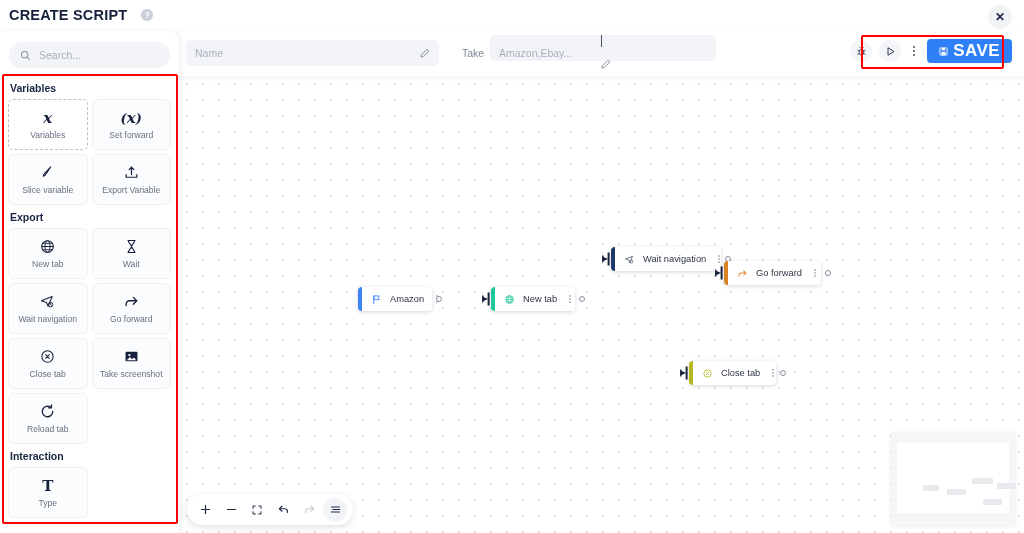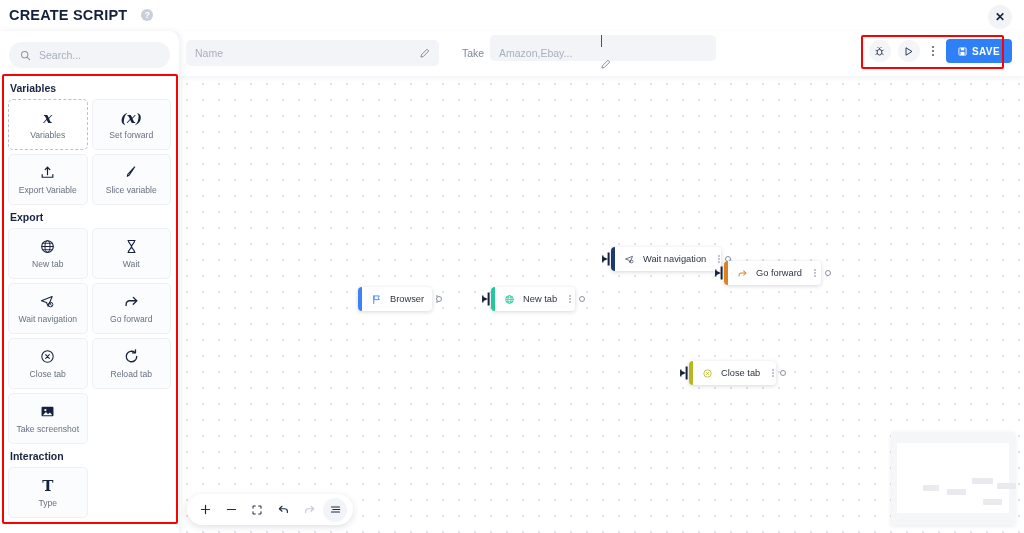--- a/index.html
+++ b/index.html
@@ -111,21 +111,21 @@
     display: flex; align-items: center; justify-content: center; cursor: pointer;
     color: #1b2741;
   }
   .dots-btn {
     width: 12px; height: 22px; display: flex; flex-direction: column;
     align-items: center; justify-content: center; gap: 2px; cursor: pointer;
   }
   .dots-btn i { width: 2px; height: 2px; background: #4f5667; border-radius: 50%; display: block; }
   .save-btn {
     height: 24px; background: #2f80f7; color: #fff; border-radius: 4px;
-    font-size: 10px; font-weight: bold; letter-spacing: .4px;
+    font-size: 17px; font-weight: bold; letter-spacing: .4px;
     display: flex; align-items: center; gap: 5px; padding: 0 12px; cursor: pointer;
   }
   .actions-highlight {
     position: absolute; left: 861px; top: 35px; width: 143px; height: 34px;
     border: 2px solid #ff0000; border-radius: 2px; pointer-events: none; z-index: 8;
   }
 
   
   .canvas {
     position: absolute; left: 179px; top: 76px; right: 0; bottom: 0;
@@ -216,33 +216,33 @@
           </div>
           <div class="tile">
             <div class="tile-ico">
               <span style="font-family:'DejaVu Serif',serif;font-style:italic;font-weight:bold;font-size:13px;color:#16223d">(<span style="font-size:15px">x</span>)</span>
             </div>
             <div class="tile-label">Set forward</div>
           </div>
           <div class="tile">
             <div class="tile-ico">
               <svg width="17" height="17" viewBox="0 0 24 24">
+                <path d="M16.5 4.2L8.5 16l-2.4 1.4.6-2.7z" fill="none" stroke="#16223d" stroke-width="1.5" stroke-linejoin="round"></path>
+              </svg>
+            </div>
+            <div class="tile-label">Slice variable</div>
+          </div>
+          <div class="tile">
+            <div class="tile-ico">
+              <svg width="17" height="17" viewBox="0 0 24 24">
                 <path d="M12 15V5.4M12 4.6l-3.3 3.4M12 4.6l3.3 3.4" fill="none" stroke="#16223d" stroke-width="1.7" stroke-linecap="round"></path>
                 <path d="M4.5 14.5v4.2h15v-4.2" fill="none" stroke="#16223d" stroke-width="1.7"></path>
               </svg>
             </div>
             <div class="tile-label">Export Variable</div>
-          </div>
-          <div class="tile">
-            <div class="tile-ico">
-              <svg width="17" height="17" viewBox="0 0 24 24">
-                <path d="M16.5 4.2L8.5 16l-2.4 1.4.6-2.7z" fill="none" stroke="#16223d" stroke-width="1.5" stroke-linejoin="round"></path>
-              </svg>
-            </div>
-            <div class="tile-label">Slice variable</div>
           </div>
         </div>
         <div class="group-title">Export</div>
         <div class="tile-grid">
           <div class="tile">
             <div class="tile-ico">
               <svg width="17" height="17" viewBox="0 0 24 24">
                 <circle cx="12" cy="12" r="8.2" fill="none" stroke="#16223d" stroke-width="1.6"></circle>
                 <ellipse cx="12" cy="12" rx="3.6" ry="8.2" fill="none" stroke="#16223d" stroke-width="1.4"></ellipse>
                 <line x1="3.8" y1="12" x2="20.2" y2="12" stroke="#16223d" stroke-width="1.4"></line>
@@ -284,35 +284,35 @@
               <svg width="17" height="17" viewBox="0 0 24 24">
                 <circle cx="12" cy="12" r="8" fill="none" stroke="#16223d" stroke-width="1.5"></circle>
                 <path d="M9.4 9.4l5.2 5.2M14.6 9.4l-5.2 5.2" stroke="#16223d" stroke-width="1.5" stroke-linecap="round"></path>
               </svg>
             </div>
             <div class="tile-label">Close tab</div>
           </div>
           <div class="tile">
             <div class="tile-ico">
               <svg width="17" height="17" viewBox="0 0 24 24">
-                <path d="M19.4 12a7.4 7.4 0 1 1-2.6-5.6" fill="none" stroke="#16223d" stroke-width="1.9" stroke-linecap="round"></path>
-                <path d="M17.6 2.6v4.2h-4.2" fill="none" stroke="#16223d" stroke-width="1.9" stroke-linecap="round" stroke-linejoin="round"></path>
-              </svg>
-            </div>
-            <div class="tile-label">Reload tab</div>
-          </div>
-          <div class="tile">
-            <div class="tile-ico">
-              <svg width="17" height="17" viewBox="0 0 24 24">
                 <rect x="3.6" y="5.2" width="16.8" height="13.6" rx="1.4" fill="#16223d"></rect>
                 <circle cx="9" cy="10" r="1.6" fill="#fff"></circle>
                 <path d="M5.4 17.2l4.4-4.4 3 3 2.6-2.4 3.2 3.8z" fill="#fff"></path>
               </svg>
             </div>
             <div class="tile-label">Take screenshot</div>
+          </div>
+          <div class="tile">
+            <div class="tile-ico">
+              <svg width="17" height="17" viewBox="0 0 24 24">
+                <path d="M19.4 12a7.4 7.4 0 1 1-2.6-5.6" fill="none" stroke="#16223d" stroke-width="1.9" stroke-linecap="round"></path>
+                <path d="M17.6 2.6v4.2h-4.2" fill="none" stroke="#16223d" stroke-width="1.9" stroke-linecap="round" stroke-linejoin="round"></path>
+              </svg>
+            </div>
+            <div class="tile-label">Reload tab</div>
           </div>
         </div>
         <div class="group-title">Interaction</div>
         <div class="tile-grid">
           <div class="tile">
             <div class="tile-ico">
               <span style="font-family:'DejaVu Serif',serif;font-weight:bold;font-size:15px;color:#16223d">T</span>
             </div>
             <div class="tile-label">Type</div>
           </div>
@@ -383,21 +383,21 @@
       </svg>
     <div id="flow-nodes">
         <div class="node" style="left: 179px; top: 211px; width: 74px;">
           <div class="bar" style="background:#3b82f6"></div>
           <div class="n-ico">
             <svg width="11" height="11" viewBox="0 0 24 24">
               <path d="M6 21V3.8" stroke="#3b82f6" stroke-width="2" stroke-linecap="round"></path>
               <path d="M6.8 4.2h11.4l-2.6 4 2.6 4H6.8z" fill="none" stroke="#3b82f6" stroke-width="1.9" stroke-linejoin="round"></path>
             </svg>
           </div>
-          <div class="n-label">Browser</div>
+          <div class="n-label">Amazon</div>
           <div class="n-dots">
             <i></i>
             <i></i>
             <i></i>
           </div>
           <span class="port-out"></span>
         </div>
         <div class="node" style="left: 312px; top: 211px; width: 84px;">
           <svg class="port-in" viewBox="0 0 10 16">
             <path d="M0.5 5.5L6 8 0.5 10.5z" fill="#16223d"></path>

